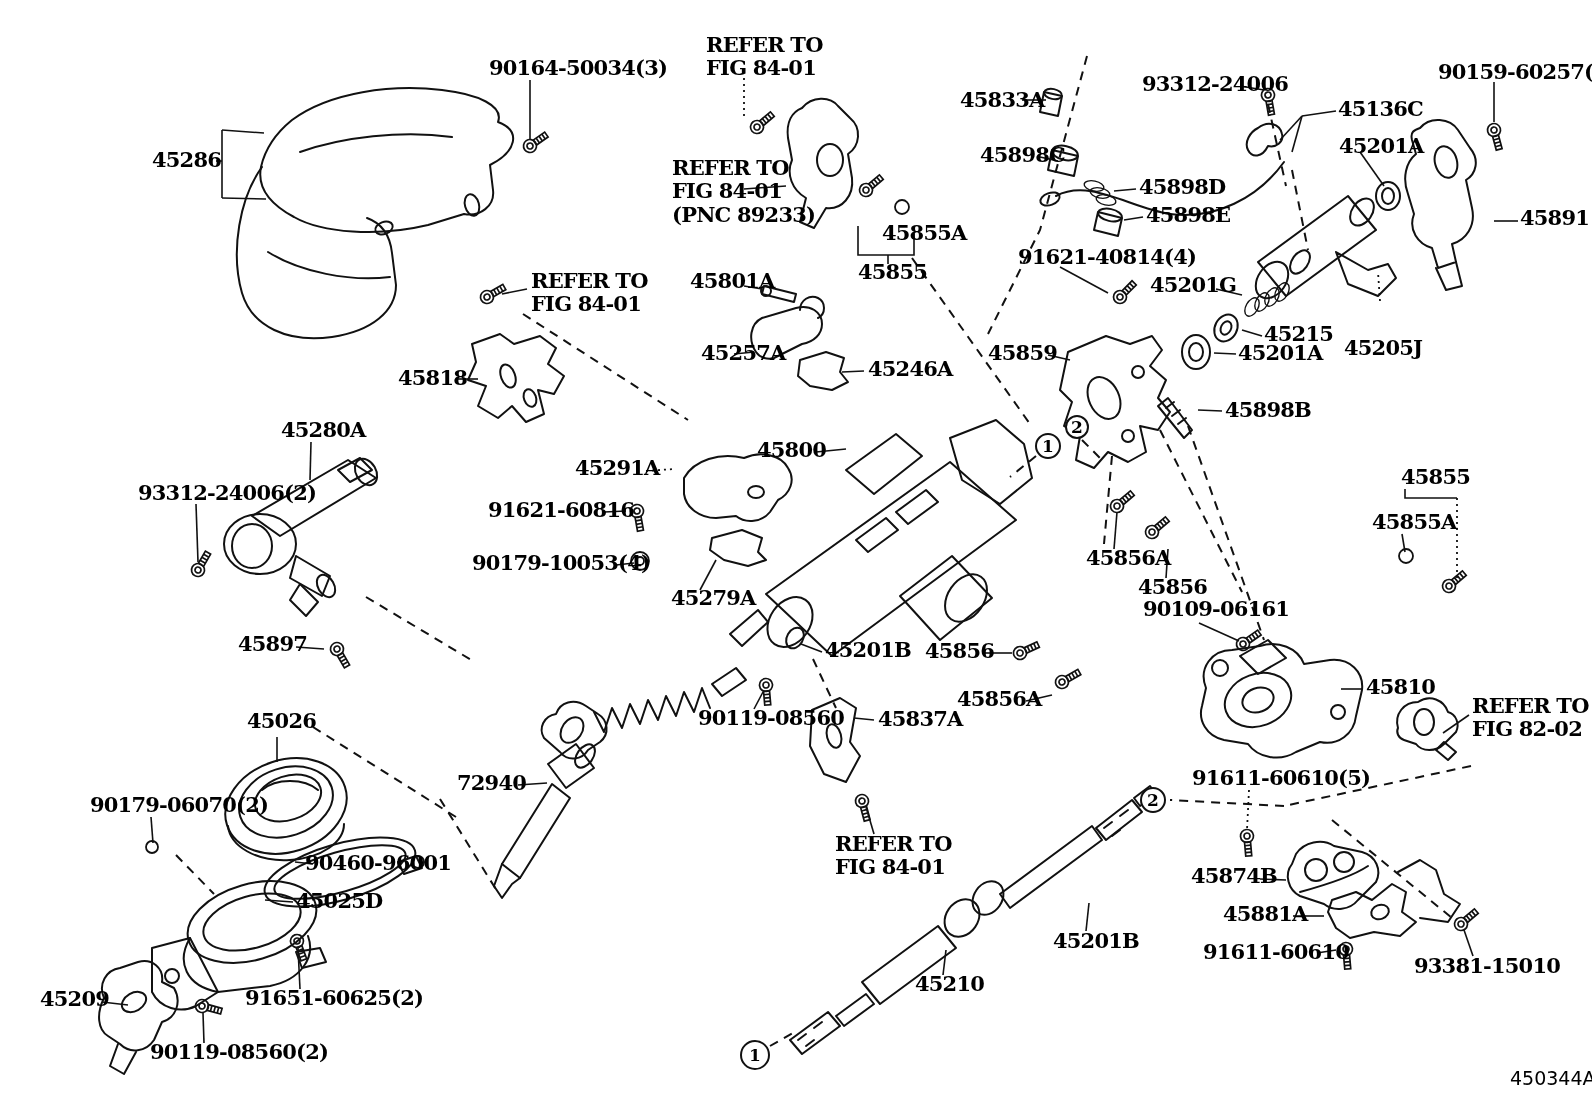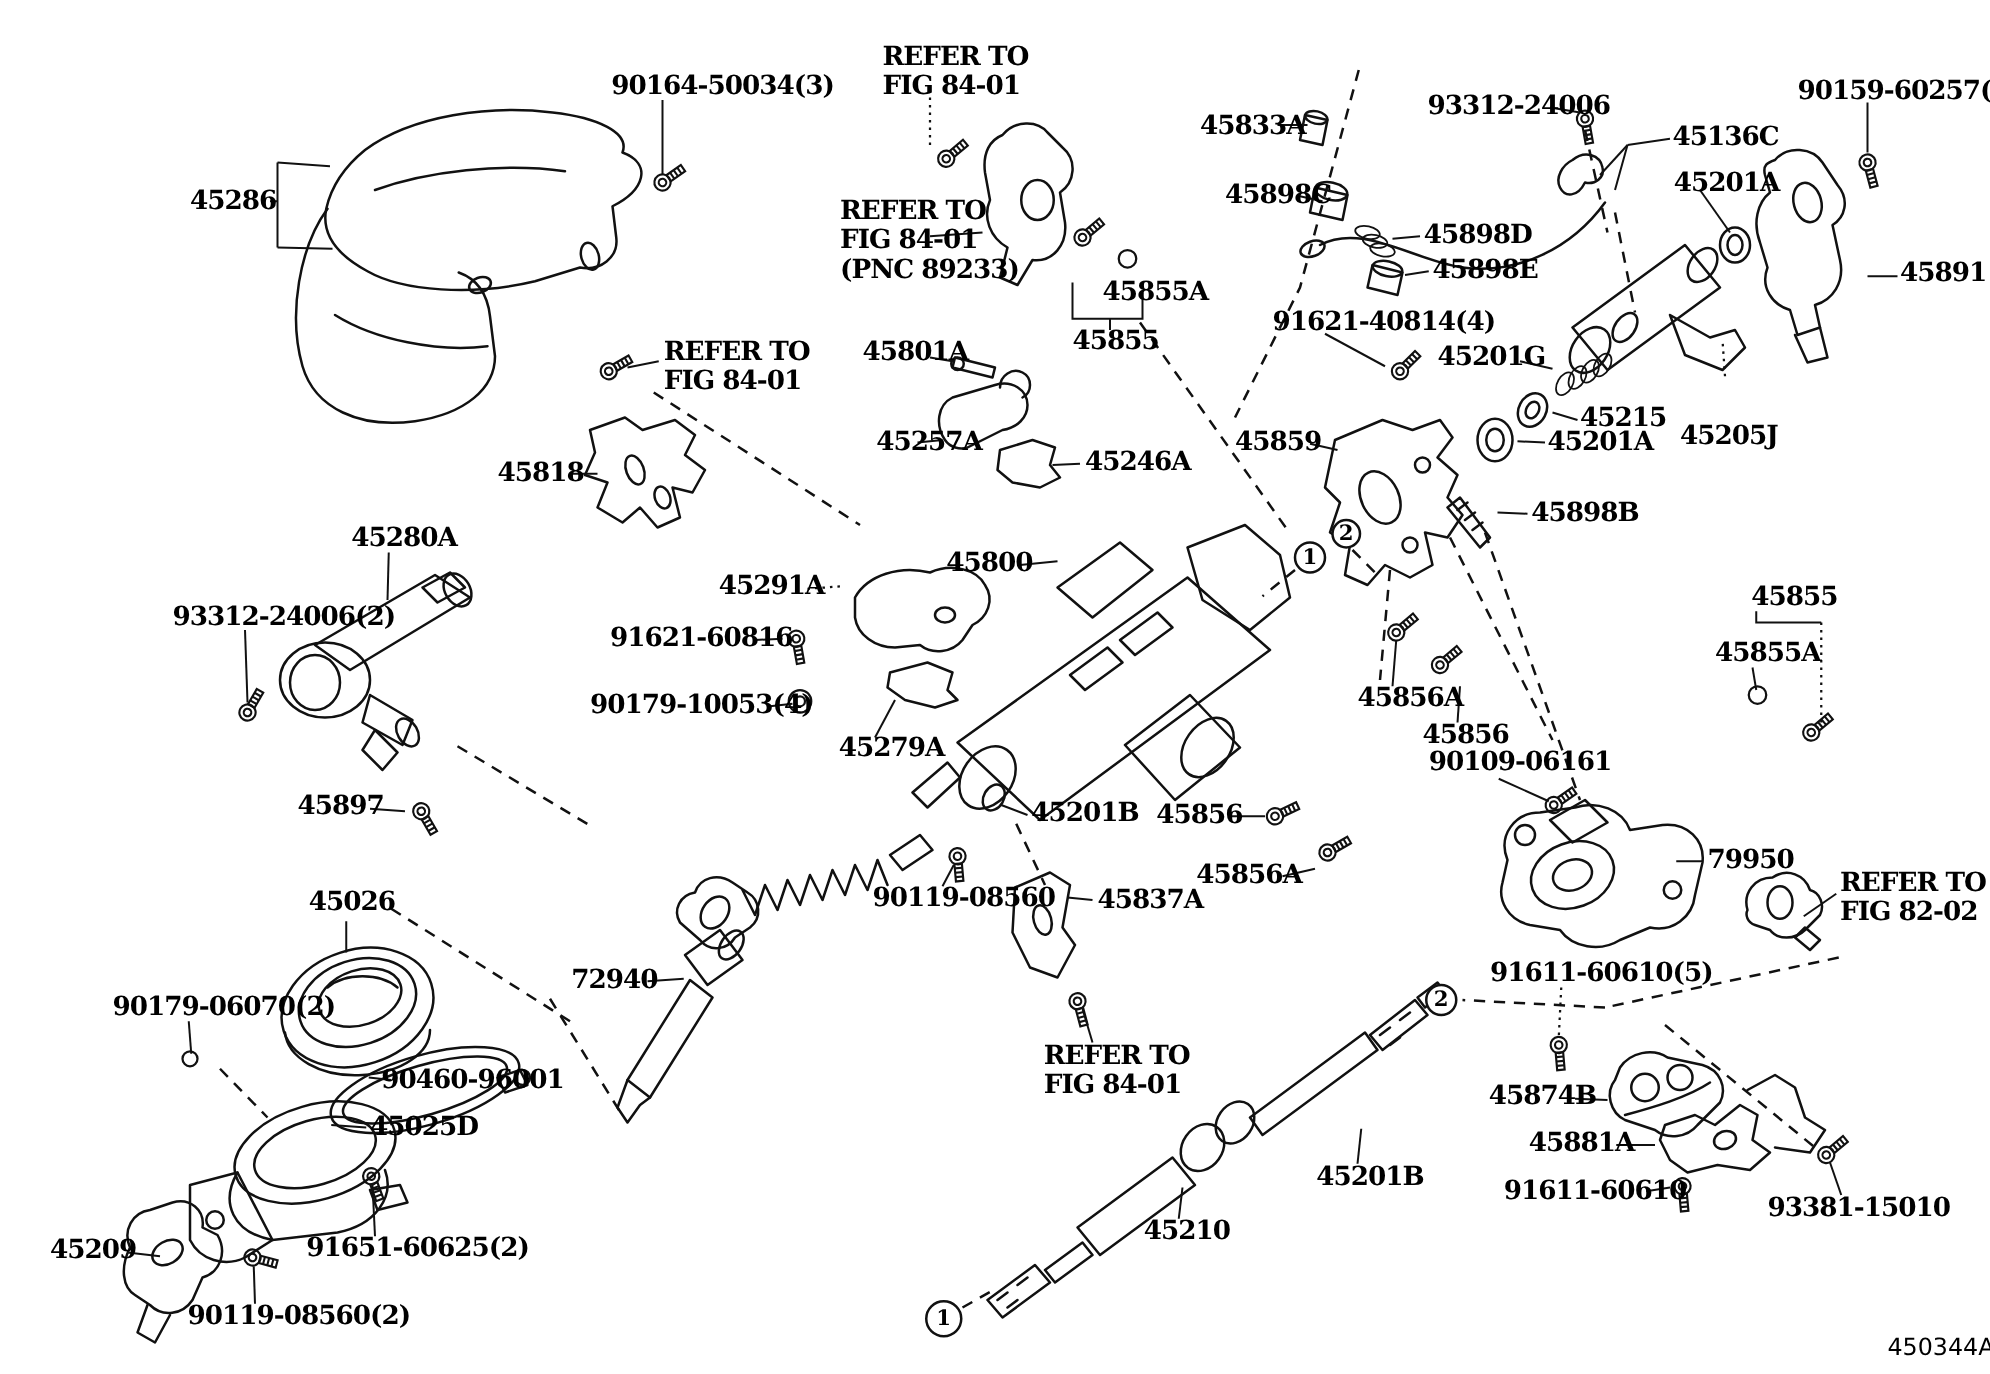--- a/index.html
+++ b/index.html
@@ -524,21 +524,21 @@
       <div class="label" style="left: 1138px; top: 576px;">45856</div>
       <div class="label" style="left: 671px; top: 587px;">45279A</div>
       <div class="label" style="left: 1143px; top: 598px;">90109-06161</div>
       <div class="label" style="left: 238px; top: 633px;">45897</div>
       <div class="label" style="left: 825px; top: 639px;">45201B</div>
       <div class="label" style="left: 925px; top: 640px;">45856</div>
       <div class="label" style="left: 957px; top: 688px;">45856A</div>
       <div class="label" style="left: 878px; top: 708px; text-align: right;">45837A</div>
       <div class="label" style="left: 698px; top: 707px;">90119-08560</div>
       <div class="label" style="left: 247px; top: 710px;">45026</div>
-      <div class="label" style="left: 1366px; top: 676px;">79950</div>
+      <div class="label" style="left: 1366px; top: 676px;">45810</div>
       <div class="label" style="left: 1472px; top: 695px;">REFER TO</div>
       <div class="label" style="left: 1472px; top: 718px;">FIG 82-02</div>
       <div class="label" style="left: 1192px; top: 767px;">91611-60610(5)</div>
       <div class="label" style="left: 457px; top: 772px;">72940</div>
       <div class="label" style="left: 90px; top: 794px;">90179-06070(2)</div>
       <div class="label" style="left: 835px; top: 833px;">REFER TO</div>
       <div class="label" style="left: 835px; top: 856px;">FIG 84-01</div>
       <div class="label" style="left: 305px; top: 852px;">90460-96001</div>
       <div class="label" style="left: 1191px; top: 865px;">45874B</div>
       <div class="label" style="left: 296px; top: 890px;">45025D</div>

